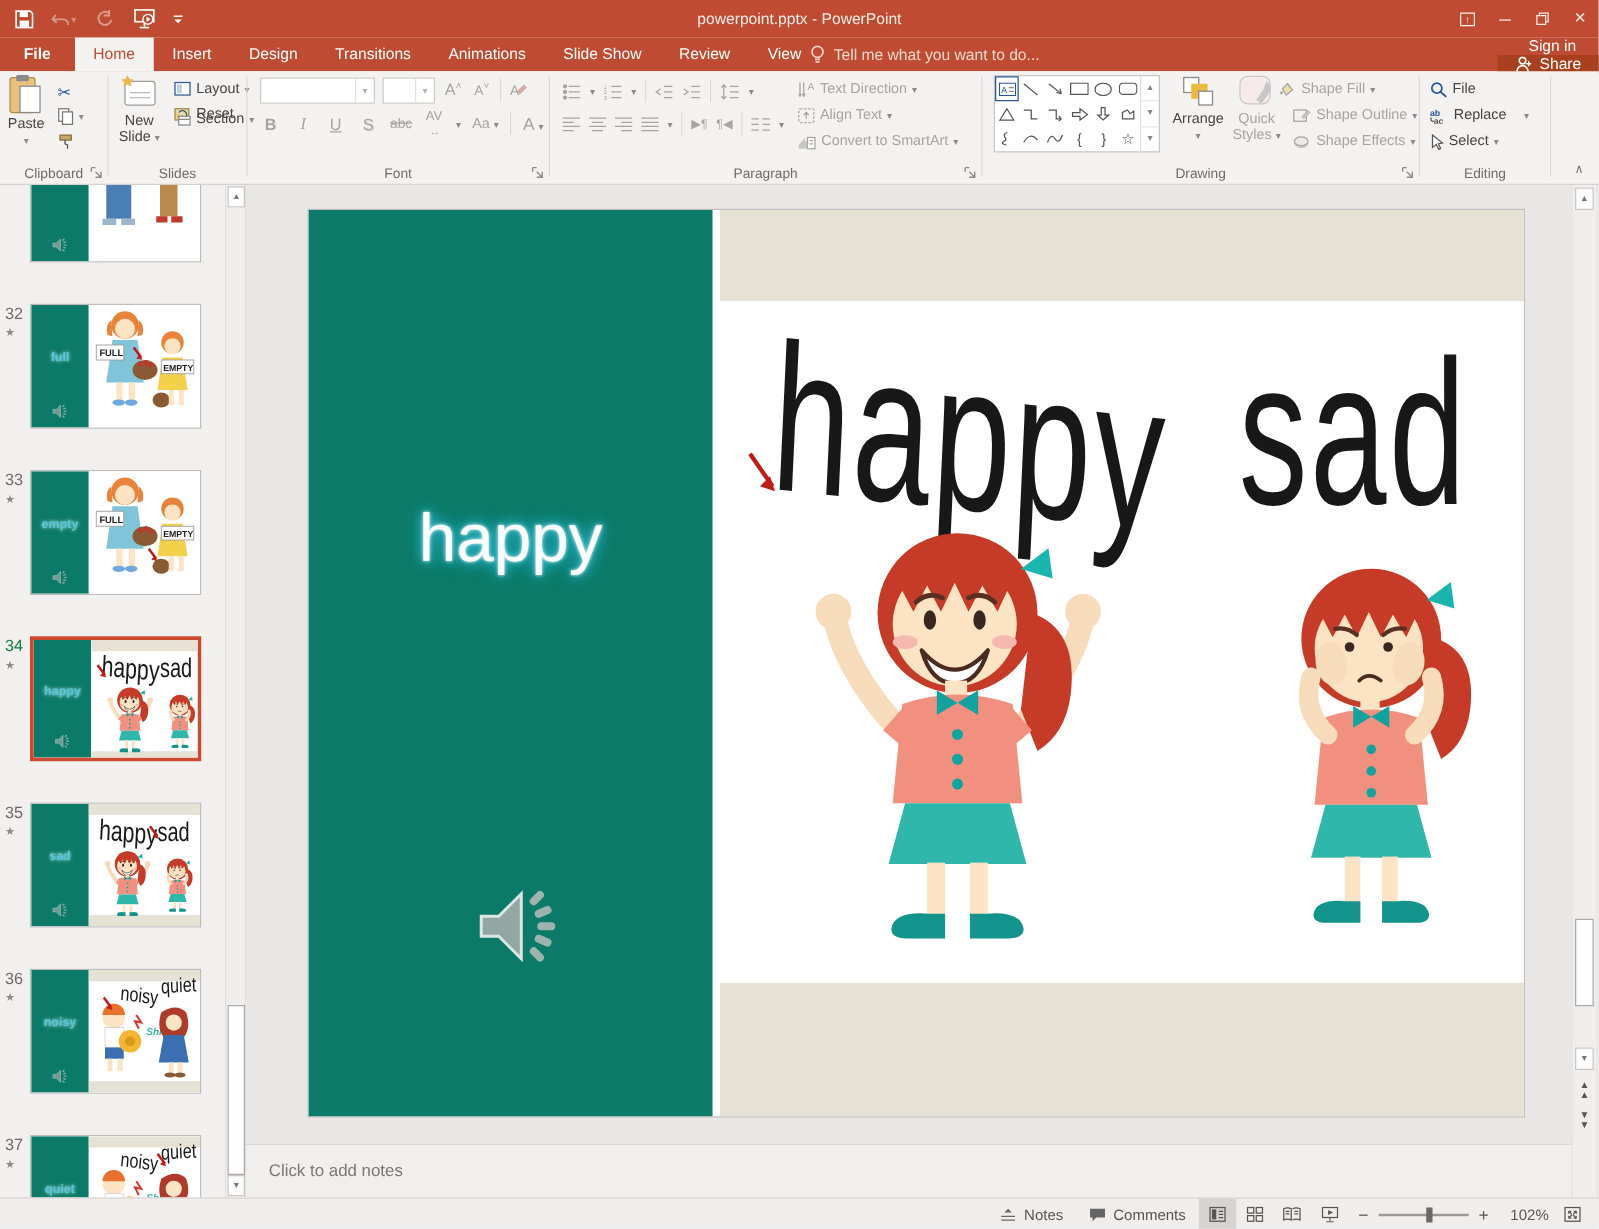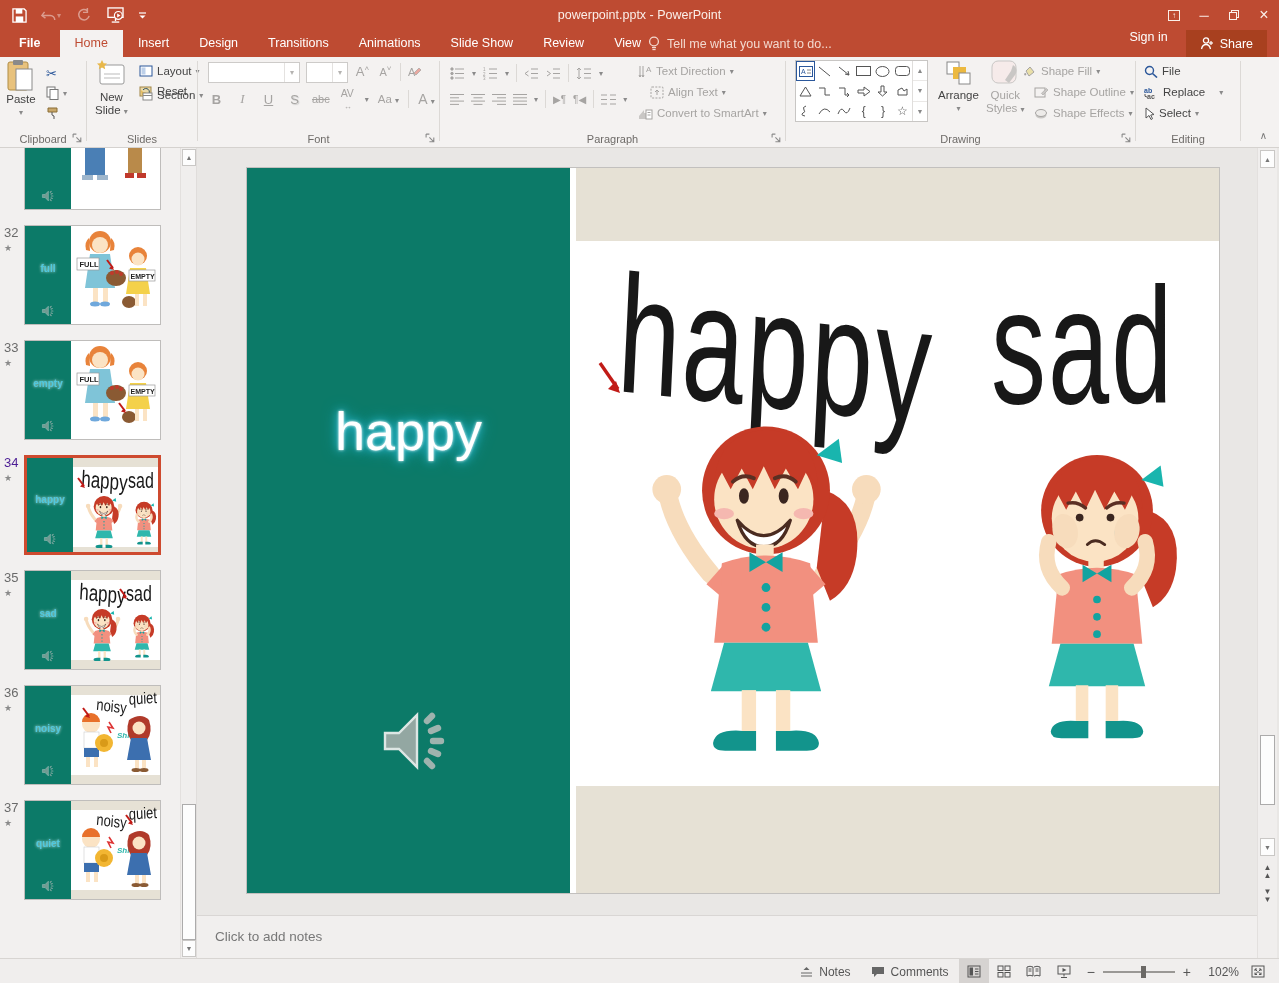--- a/index.html
+++ b/index.html
@@ -20,21 +20,21 @@
   .restore-glyph i.b { left:0; bottom:0; background:#BE4B32; }
   .restore-glyph i.f { right:0; top:0; }
   .ribopt-glyph { width:12px; height:11px; border:1px solid #FBEFE9; position:relative; font-size:8px; line-height:9px; text-align:center; }
 
   
   .tabbar { position:absolute; left:0; top:30px; width:1279px; height:27px; background:#BE4B32; display:flex; }
   .tab { height:27px; line-height:27px; padding:0 15px; font-size:12.5px; color:#fff; cursor:default; }
   .tab.file { font-weight:bold; padding:0 19px; }
   .tab.active { background:#F4F2F1; color:#BE4B32; }
   .tellme { position:absolute; left:648px; top:0; height:27px; display:flex; align-items:center; gap:7px; color:#F3D9CF; font-size:12.5px; }
-  .account { position:absolute; right:12px; top:0; height:27px; display:flex; align-items:flex-start; }
+  .account { position:absolute; right:0; top:0; height:27px; display:flex; align-items:flex-end;flex-direction:column; }
   .signin { color:#fff; font-size:12.5px; margin-right:18px; }
   .sharebtn { height:27px; background:#A8401F; color:#fff; display:flex; align-items:center; gap:6px; padding:0 14px; font-size:12.5px; }
 
   
   .ribbon { position:absolute; left:0; top:57px; width:1279px; height:91px; background:#F4F2F1; border-bottom:1px solid #D5D2CF; }
   .rgroup { position:absolute; top:0; height:90px; }
   .rsep { position:absolute; top:4px; height:80px; width:1px; background:#DCD9D6; }
   .glabel { position:absolute; bottom:2px; left:0; right:0; text-align:center; font-size:11px; color:#6E6B68; }
   .dlg { position:absolute; right:3px; bottom:3px; width:11px; height:11px; }
   .bigbtn { position:absolute; top:2px; display:flex; flex-direction:column; align-items:center; font-size:11.5px; color:#444; text-align:center; line-height:13px; }
@@ -52,21 +52,21 @@
   .gscroll { width:15px; border-left:1px solid #E0DEDC; display:flex; flex-direction:column; }
   .gscroll div { flex:1; display:flex; align-items:center; justify-content:center; font-size:7px; color:#888; border-bottom:1px solid #EAE8E6; }
   .collapse { position:absolute; right:12px; bottom:6px; font-size:10px; color:#777; }
 
   
   .workspace { position:absolute; left:0; top:148px; width:1279px; height:810px; display:flex; }
 
   
   .thumbpanel { position:relative; width:197px; height:810px; background:#F2F0EF; overflow:hidden; border-right:1px solid #E0DDDB; }
   .thumblist { position:absolute; left:0; top:0; width:181px; overflow:hidden; height:810px; }
-  .thumbitem { display:flex; margin-bottom:15px; }
+  .thumbitem { display:flex; margin-bottom:33px; }
   .numcol { width:24px; padding-left:4px; padding-top:0; font-size:13px; color:#6A6A6A; }
   .numcol .star { font-size:9px; color:#8a8a8a; margin-top:3px; }
   .tbox { width:137px; height:100px; background:#fff; border:1px solid #BFBDBB; display:flex; overflow:hidden; position:relative; }
   .tbox.sel { border:3px solid #CE4A2F; }
   .tteal { width:46px; background:#0C7A68; position:relative; flex:none; }
   .tword { position:absolute; left:0; right:0; top:38%; text-align:center; font-size:10px; font-weight:bold; color:#4FC8DF; text-shadow:0 0 3px rgba(255,255,255,.8); }
   .tspk { position:absolute; left:50%; transform:translateX(-50%); bottom:7px; width:14px; height:12px; opacity:.75; }
   .tart { flex:1; position:relative; background:#fff; }
   .pscroll { position:absolute; right:0; top:0; width:16px; height:810px; background:#F0EEED; border-left:1px solid #E3E0DE; }
   .pscroll .sarr { position:absolute; left:1px; width:14px; height:17px; background:#FDFDFD; border:1px solid #C9C7C5; color:#777; font-size:7px; display:flex; align-items:center; justify-content:center; }
@@ -494,21 +494,21 @@
             <g stroke="#A6A4A2">
               <line x1="2" y1="1" x2="2" y2="12"></line>
               <line x1="5" y1="1" x2="5" y2="12"></line>
               <path d="M1 10 l1 2 1 -2 M4 10 l1 2 1 -2" fill="none"></path>
             </g>
             <text x="8" y="7" font-size="8" fill="#A6A4A2">A</text>
           </svg>
         <span>Text Direction</span>
           <span class="car">▾</span>
       </div>
-      <div class="srow dis" style="left:210px;top:25px">
+      <div class="srow dis" style="left:198px;top:25px">
         <svg width="14" height="13" viewBox="0 0 14 13">
             <rect x="1" y="1" width="12" height="11" rx="1" fill="none" stroke="#A6A4A2" stroke-dasharray="2 1.3"></rect>
             <path d="M7 9 V4 M5 6 l2 -2 2 2" stroke="#A6A4A2" fill="none"></path>
           </svg>
         <span>Align Text</span>
           <span class="car">▾</span>
       </div>
       <div class="srow dis" style="left:198px;top:46px">
         <svg width="15" height="13" viewBox="0 0 15 13">
             <path d="M1 9 l5 -6 v3 h3 v6 h-8 z" fill="#C9C7C5"></path>
@@ -819,21 +819,21 @@
                   <ellipse cx="74" cy="82" rx="4" ry="2" fill="#fff"></ellipse>
       <g>
                     <line x1="48" y1="62" x2="54" y2="70" stroke="#C11B17" stroke-width="2"></line>
                     <path d="M55 72 l-5 -1.5 3 -3 z" fill="#C11B17"></path>
                   </g>
     </svg></div>
             </div>
           </div>
           <div class="thumbitem">
             <div class="numcol">
-              <div style="color:#4c1d95">34</div>
+              <div style="color:#15803d">34</div>
               <div class="star">★</div>
             </div>
             <div class="tbox sel">
               <div class="tteal">
                 <div class="tword">happy</div>
     <svg class="tspk" viewBox="0 0 36 32">
                   <use href="#spk"></use>
                 </svg>
               </div>
               <div class="tart"><svg width="89" height="98" viewBox="0 0 89 98">

